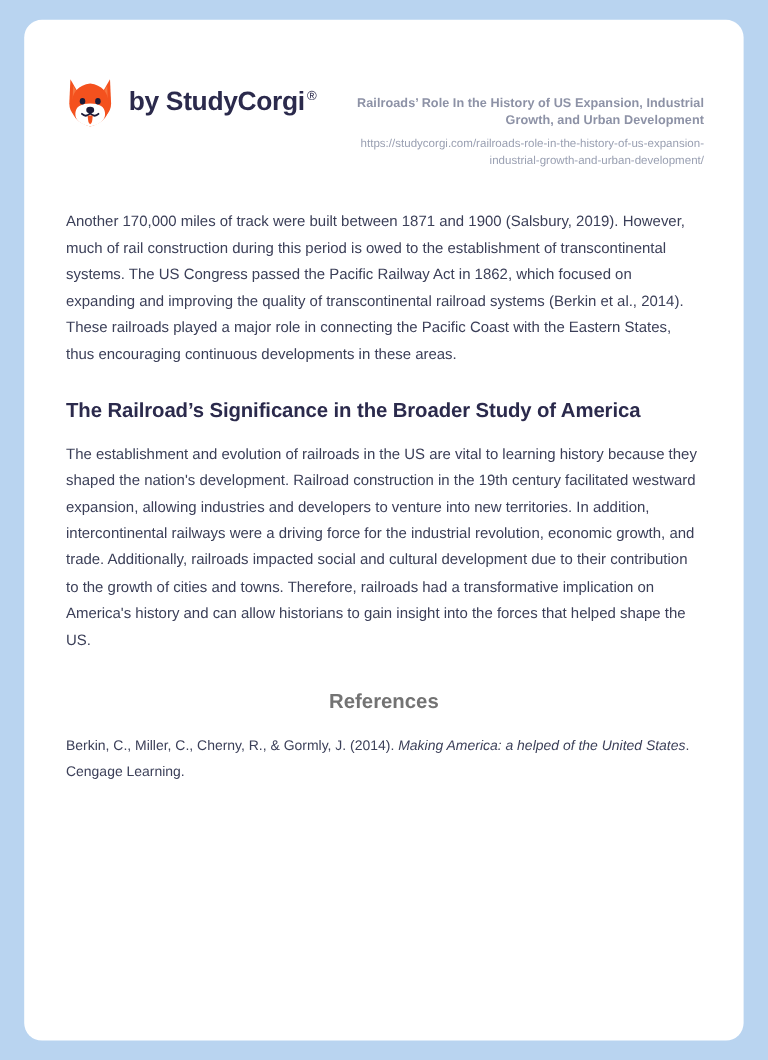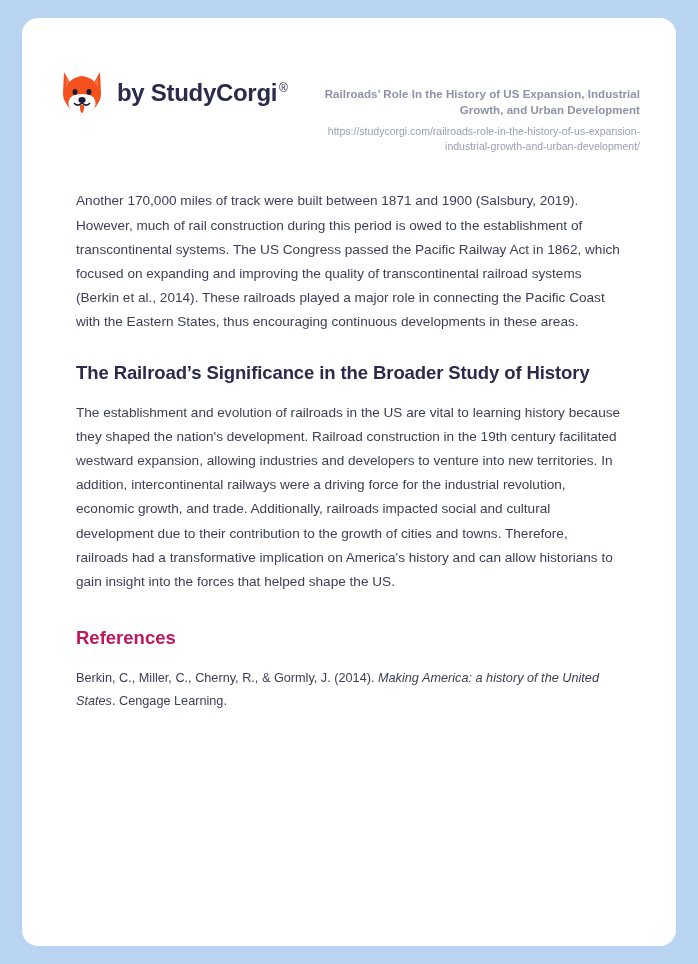--- a/index.html
+++ b/index.html
@@ -75,44 +75,45 @@
   }
   .header-url {
     font-size: 10.5px;
     color: #9aa0b2;
     line-height: 1.42;
     margin-top: 5px;
     word-break: break-word;
   }
   
   .doc-body {
-    padding: 0 54px;
+    padding: 0 38px;
     margin-top: 36px;
   }
   .para {
     font-size: 13.6px;
     line-height: 1.78;
     color: #3b3f58;
     margin: 0 0 22px 0;
     text-align: left;
   }
   h2.section-heading {
     font-size: 18.5px;
     font-weight: bold;
     color: #2b2a4c;
     margin: 26px 0 16px 0;
     line-height: 1.3;
     letter-spacing: -0.1px;
   }
   h2.references-heading {
     font-size: 18.5px;
     font-weight: bold;
-    color: #be185d;
+    color: #737373;
     margin: 32px 0 17px 0;
     line-height: 1.3;
+    text-align: center;
   }
   .reference {
     font-size: 12.7px;
     line-height: 1.83;
     color: #3b3f58;
     margin: 0 0 18px 0;
   }
   .reference i {
     font-style: italic;
   }
@@ -146,25 +147,25 @@
       <div class="header-title">Railroads’ Role In the History of US Expansion, Industrial Growth, and Urban Development</div>
       <div class="header-url">https://studycorgi.com/railroads-role-in-the-history-of-us-expansion-industrial-growth-and-urban-development/</div>
     </div>
 
   </div>
 
   <div class="doc-body">
 
     <p class="para">Another 170,000 miles of track were built between 1871 and 1900 (Salsbury, 2019). However, much of rail construction during this period is owed to the establishment of transcontinental systems. The US Congress passed the Pacific Railway Act in 1862, which focused on expanding and improving the quality of transcontinental railroad systems (Berkin et al., 2014). These railroads played a major role in connecting the Pacific Coast with the Eastern States, thus encouraging continuous developments in these areas.</p>
 
-    <h2 class="section-heading">The Railroad’s Significance in the Broader Study of History</h2>
+    <h2 class="section-heading">The Railroad’s Significance in the Broader Study of America</h2>
 
     <p class="para">The establishment and evolution of railroads in the US are vital to learning history because they shaped the nation's development. Railroad construction in the 19th century facilitated westward expansion, allowing industries and developers to venture into new territories. In addition, intercontinental railways were a driving force for the industrial revolution, economic growth, and trade. Additionally, railroads impacted social and cultural development due to their contribution to the growth of cities and towns. Therefore, railroads had a transformative implication on America's history and can allow historians to gain insight into the forces that helped shape the US.</p>
 
     <h2 class="references-heading">References</h2>
 
     <div>
-      <p class="reference"><span>Berkin, C., Miller, C., Cherny, R., &amp; Gormly, J. (2014). </span><i>Making America: a history of the United States</i><span>. Cengage Learning.</span></p>
+      <p class="reference"><span>Berkin, C., Miller, C., Cherny, R., &amp; Gormly, J. (2014). </span><i>Making America: a helped of the United States</i><span>. Cengage Learning.</span></p>
     </div>
 
   </div>
 
 </div>
 
 </body></html>

